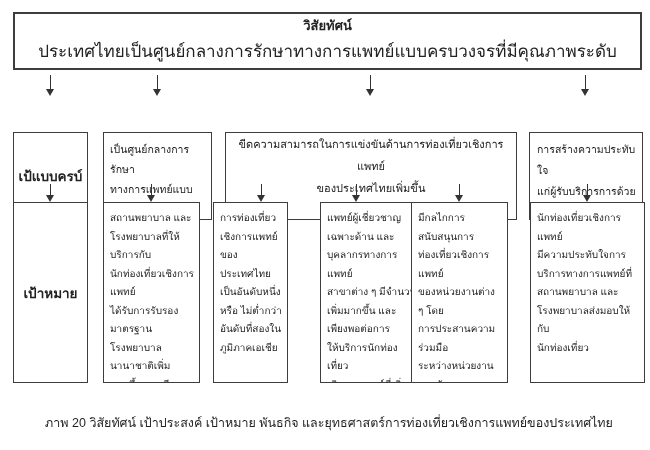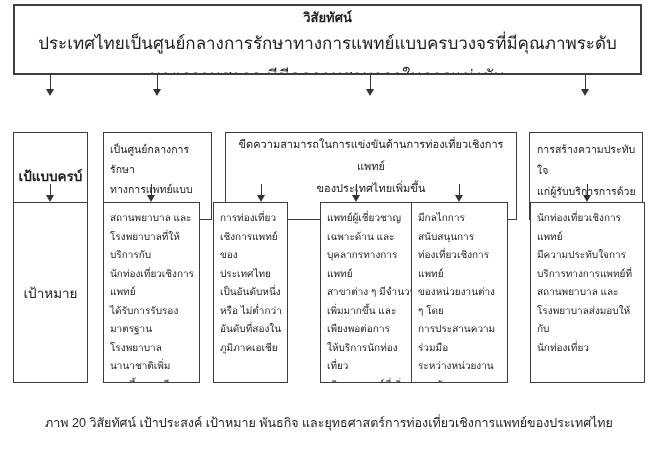--- a/index.html
+++ b/index.html
@@ -10,37 +10,37 @@
     color:#222222;
   }
   .box {
     position:absolute; box-sizing:border-box;
     border:1px solid #3d3d3d; background:#ffffff;
     overflow:hidden;
   }
   .pre { white-space:pre-line; }
 
   
-  .vision { left:13px; top:4px; width:629px; height:71px; border-width:2px; text-align:center; }
+  .vision { left:13px; top:12px; width:629px; height:58px; border-width:2px; text-align:center; }
   .vision-title { font-weight:bold; font-size:13px; padding-top:3px; line-height:18px; }
   .vision-body { font-size:17px; line-height:33px; white-space:pre-line; }
 
   
   .row2 { top:96px; height:88px;margin-top:36px; }
   .obj-label { left:13px; width:75px; display:flex; align-items:center; justify-content:center;
                font-weight:bold; font-size:13.5px; }
   .obj1 { left:103px; width:109px; padding:6px 5px 0 6px; font-size:10.5px; line-height:20px; }
   .obj2 { left:225px; width:292px; display:flex; align-items:flex-start; justify-content:center;
           text-align:center; font-size:11px; line-height:22px; padding:0 8px; }
   .obj3 { left:529px; width:114px; padding:6px 5px 0 7px; font-size:10.5px; line-height:21px; }
 
   
   .row3 { top:202px; height:181px; }
   .tgt-label { left:13px; width:75px; display:flex; align-items:center; justify-content:center;
-               font-weight:normal; font-size:13.5px; }
+               font-weight:bold; font-size:13.5px; }
   .t1 { left:103px; width:97px; }
   .t2 { left:213px; width:75px; }
   .t3 { left:320px; width:103px; }
   .t4 { left:411px; width:97px; }
   .t5 { left:530px; width:115px; }
   .tgt-text { padding:6px 4px 17px 6px; font-size:10px; line-height:18.5px; }
 
   
   .arrow { position:absolute; width:9px; }
   .arrow .shaft { position:absolute; left:3.75px; top:0; bottom:5px; width:1.5px; background:#333333; }

